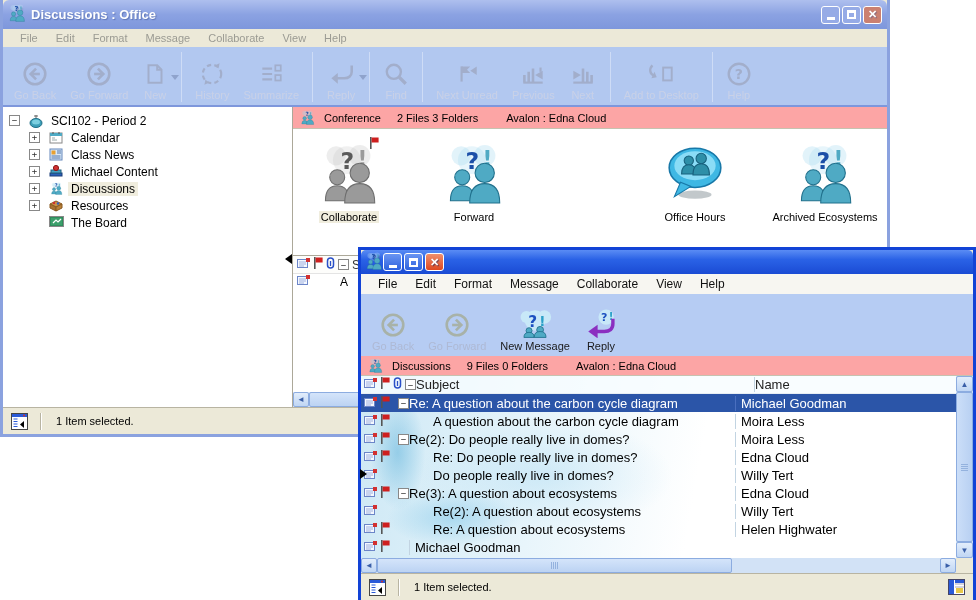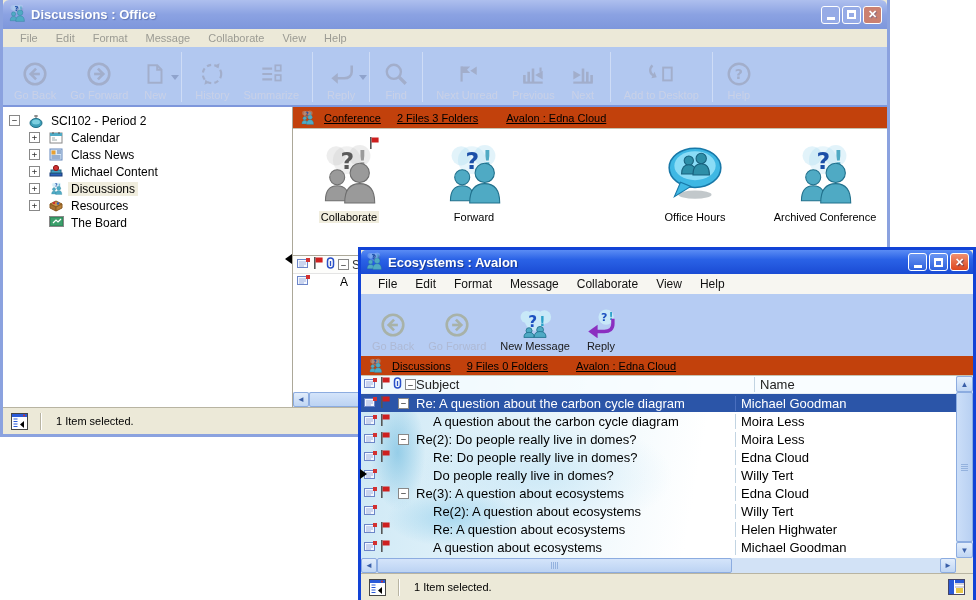--- a/index.html
+++ b/index.html
@@ -58,22 +58,22 @@
   #tree-pane { width:290px; flex:0 0 290px; background:#fff; border-right:1px solid #ACA899; padding-top:5px; }
   .trow { display:flex; align-items:center; height:17px; font-size:12px; color:#000; }
   .trow .box { width:11px; height:11px; border:1px solid #888; background:#fff; flex:0 0 11px;
     display:flex; align-items:center; justify-content:center; font-size:9px; line-height:9px; color:#333; font-family:"DejaVu Sans Mono",monospace; }
   .trow .ticon { width:16px; height:14px; margin:0 4px 0 8px; display:flex; align-items:center; justify-content:center; }
   .trow .tlabel { padding:0 3px; white-space:nowrap; }
   .trow.selected .tlabel { background:#F0EDDE; }
 
   
   #right-pane { flex:1; display:flex; flex-direction:column; min-width:0; }
-  .cheader { height:22px; flex:0 0 22px; background:#c2410c; border-bottom:1px solid #C6C2B0;
-    display:flex; align-items:center; font-size:11px; color:#000; padding-left:6px;text-decoration:underline; }
+  .cheader { height:22px; flex:0 0 22px; background:#fca5a5; border-bottom:1px solid #C6C2B0;
+    display:flex; align-items:center; font-size:11px; color:#000; padding-left:6px; }
   .cheader .hicon { margin-right:8px; display:flex; }
   .cheader .hlabel { margin-right:16px; }
   .cheader .hcounts { margin-right:28px; }
   #conf-area { height:126px; flex:0 0 126px; background:#fff; position:relative; }
   .confitem { position:absolute; top:8px; width:130px; display:flex; flex-direction:column; align-items:center; transform:translateX(-50%); }
   .confitem .cicon { position:relative; width:64px; height:74px; display:flex; align-items:center; justify-content:center; }
   .confitem .flag { position:absolute; right:2px; top:-2px; }
   .confitem .clabel { font-size:11px; color:#000; padding:0 2px; white-space:nowrap; }
   .confitem.selected .clabel { background:#F0EDDE; }
 
@@ -99,29 +99,29 @@
     background:
       radial-gradient(closest-side at 6% 42%, rgba(108,185,222,.6), rgba(108,185,222,0) 75%),
       radial-gradient(closest-side at 15% 78%, rgba(128,198,232,.55), rgba(128,198,232,0) 72%),
       radial-gradient(closest-side at 30% 55%, rgba(165,215,240,.4), rgba(165,215,240,0) 70%),
       linear-gradient(100deg,#CDE8F5 0%,#E8F5FB 30%,#FFFFFF 55%,#FFFFFF 100%);
   }
   #colhdr { height:18px; display:flex; align-items:center; margin-right:17px;
     background:rgba(248,252,255,.8); font-size:13px; color:#222; border-bottom:1px solid #E8EEF4; }
   #colhdr .hdricons { display:flex; align-items:center; gap:3px; padding-left:3px; width:55px; flex:0 0 55px; }
   #colhdr .subj { width:338px; flex:0 0 338px; }
-  #colhdr .namecol { flex:1; border-left:1px solid #C2D4E2; padding-left:5px; }
+  #colhdr .namecol { flex:1; border-left:1px solid #C2D4E2; }
 
   .mrow { height:18px; display:flex; align-items:center; margin-right:17px; font-size:13px; color:#000; }
   .mrow .ric { width:30px; flex:0 0 30px; display:flex; align-items:center; gap:3px; padding-left:3px; }
   .mrow .cbox { width:11px; height:11px; border:1px solid #888; background:#fff; margin-left:7px;
     display:flex; align-items:center; justify-content:center; font-size:9px; line-height:9px; color:#333;
     font-family:"DejaVu Sans Mono",monospace; flex:0 0 11px; }
   .mrow .cbox.empty { visibility:hidden; }
-  .mrow .stext { flex:0 0 auto; width:326px; padding-left:7px; white-space:nowrap; overflow:hidden; }
+  .mrow .stext { flex:0 0 auto; width:326px; padding-left:0; white-space:nowrap; overflow:hidden; }
   .mrow.child .stext { padding-left:24px; width:326px; }
   .mrow .ntext { flex:1; border-left:1px solid #C2D4E2; padding-left:5px; white-space:nowrap; }
   .mrow.selected { background:#2B55A8; color:#fff; }
   .mrow.selected .ntext { border-left-color:#4A6FBF; }
 
   
   .sb-btn { background:linear-gradient(180deg,#E2EDFB,#C0D6F4); border:1px solid #8CACE0; border-radius:2px;
     color:#3A5FA8; font-size:8px; display:flex; align-items:center; justify-content:center; }
   #vscroll { position:absolute; top:0; right:0; bottom:0; width:17px; background:#D2E2F6; display:flex; flex-direction:column; }
   #vscroll .sb-btn { height:16px; flex:0 0 16px; }
@@ -471,21 +471,21 @@
   <circle cx="16" cy="12" r="9" fill="#9FD8F0" opacity=".3"></circle>
   <circle cx="38" cy="12" r="10" fill="#9FD8F0" opacity=".3"></circle>
   <text x="20" y="24" font-size="22" font-weight="bold" fill="#1C4FA8" font-family="DejaVu Sans">?</text>
   <text x="36" y="22" font-size="20" font-weight="bold" fill="#4FAAC4" font-family="DejaVu Sans">!</text>
   <circle cx="17" cy="32" r="7" fill="#4FAAC4" stroke="#20708C"></circle>
   <path d="M6 54 q0 -14 11 -14 q11 0 11 14 z" fill="#4FAAC4" stroke="#20708C"></path>
   <circle cx="38" cy="28" r="9" fill="#4FAAC4" stroke="#20708C"></circle>
   <path d="M24 56 q0 -18 14 -18 q14 0 14 18 z" fill="#4FAAC4" stroke="#20708C"></path>
               </svg>
         </span>
-      <span class="clabel">Archived Conference</span>
+      <span class="clabel">Archived Ecosystems</span>
           </div>
         </div>
       <div id="partial-pane">
         <div class="mini-colhdr">
           <span class="mi"><svg width="13" height="11" viewBox="0 0 13 11">
                 <rect x="0.5" y="1.5" width="10" height="8" fill="#F4F8FF" stroke="#6B85C8"></rect>
                 <path d="M2 4h7M2 6h7M2 8h5" stroke="#9FB0DE" stroke-width="1"></path>
                 <rect x="9" y="0" width="4" height="4" fill="#D23030"></rect>
               </svg></span>
           <span class="mi"><svg width="10" height="12" viewBox="0 0 10 12">
@@ -536,21 +536,20 @@
   <circle cx="26" cy="16" r="13" fill="#BFE4F4" opacity=".25"></circle>
   <circle cx="16" cy="12" r="9" fill="#BFE4F4" opacity=".3"></circle>
   <circle cx="38" cy="12" r="10" fill="#BFE4F4" opacity=".3"></circle>
   <text x="20" y="24" font-size="22" font-weight="bold" fill="#1C4FA8" font-family="DejaVu Sans">?</text>
   <text x="36" y="22" font-size="20" font-weight="bold" fill="#4FAAC4" font-family="DejaVu Sans">!</text>
   <circle cx="17" cy="32" r="7" fill="#4FAAC4" stroke="#20708C"></circle>
   <path d="M6 54 q0 -14 11 -14 q11 0 11 14 z" fill="#4FAAC4" stroke="#20708C"></path>
   <circle cx="38" cy="28" r="9" fill="#4FAAC4" stroke="#20708C"></circle>
   <path d="M24 56 q0 -18 14 -18 q14 0 14 18 z" fill="#4FAAC4" stroke="#20708C"></path>
         </svg></span>
-    <span class="title">Ecosystems : Avalon</span>
     <span class="winbtns">
       <span class="winbtn">
           <span class="glyph-min"></span>
         </span>
       <span class="winbtn">
           <span class="glyph-max"></span>
         </span>
       <span class="winbtn close">✕</span>
     </span>
   </div>
@@ -778,21 +777,20 @@
                 <rect x="0.5" y="1.5" width="10" height="8" fill="#F4F8FF" stroke="#6B85C8"></rect>
                 <path d="M2 4h7M2 6h7M2 8h5" stroke="#9FB0DE" stroke-width="1"></path>
                 <rect x="9" y="0" width="4" height="4" fill="#D23030"></rect>
               </svg></span>
         <span><svg width="10" height="12" viewBox="0 0 10 12">
                 <rect x="1" y="0" width="1.6" height="12" fill="#555"></rect>
                 <path d="M2.6 0.5h7v5h-7z" fill="#CE1F1F"></path>
               </svg></span>
           </span>
       <span class="cbox empty"></span>
-      <span class="stext">A question about ecosystems</span>
       <span class="ntext">Michael Goodman</span>
         </div>
       </div>
     <div id="vscroll">
       <span class="sb-btn">▲</span>
       <span class="vthumb">
           <span class="grip">
             <i></i>
             <i></i>
             <i></i>

